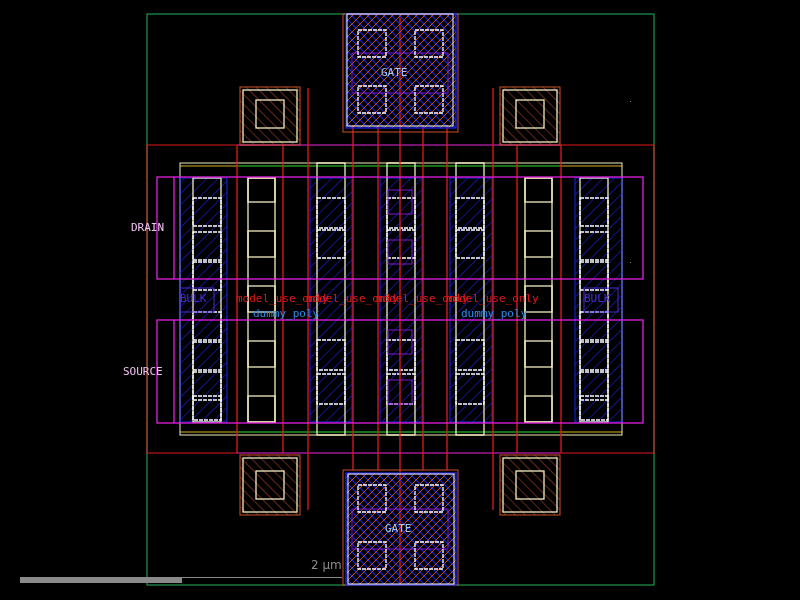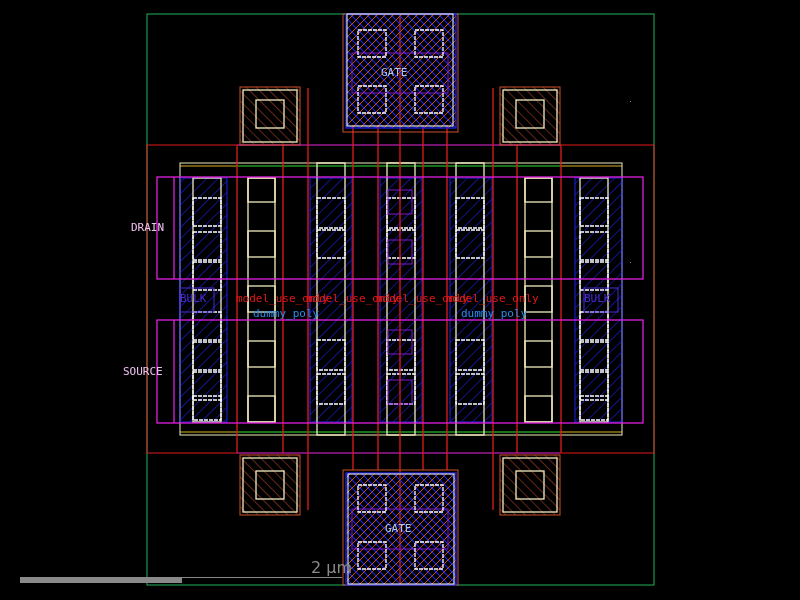--- a/index.html
+++ b/index.html
@@ -1,19 +1,19 @@
 <!DOCTYPE html>
 <html><head>
 <meta charset="utf-8">
 <style>
   html,body{margin:0;padding:0;background:#000;}
   body{width:800px;height:600px;overflow:hidden;position:relative;font-family:"DejaVu Sans Mono",monospace;}
   #canvas{position:absolute;left:0;top:0;width:800px;height:600px;}
   .lbl{font-family:"DejaVu Sans Mono",monospace;font-size:11px;}
-  .scale-text{position:absolute;left:311px;top:558px;color:#8a8a8a;font-size:16px;font-family:"DejaVu Sans",sans-serif;}
+  .scale-text{position:absolute;left:311px;top:558px;color:#8a8a8a;font-size:12px;font-family:"DejaVu Sans",sans-serif;}
   .scale-bar-track{position:absolute;left:20px;top:577px;width:322px;height:1px;background:#8a8a8a;}
   .scale-bar-fill{position:absolute;left:20px;top:577px;width:162px;height:6px;background:#8a8a8a;}
 </style>
 </head>
 <body>
 
 <svg id="canvas" viewBox="0 0 800 600" xmlns="http://www.w3.org/2000/svg">
   <defs>
     <pattern id="hatchBlue" patternUnits="userSpaceOnUse" width="8" height="8" patternTransform="rotate(45)">
       <line x1="0" y1="0" x2="0" y2="8" stroke="#1a22e6" stroke-width="1.2"></line>

